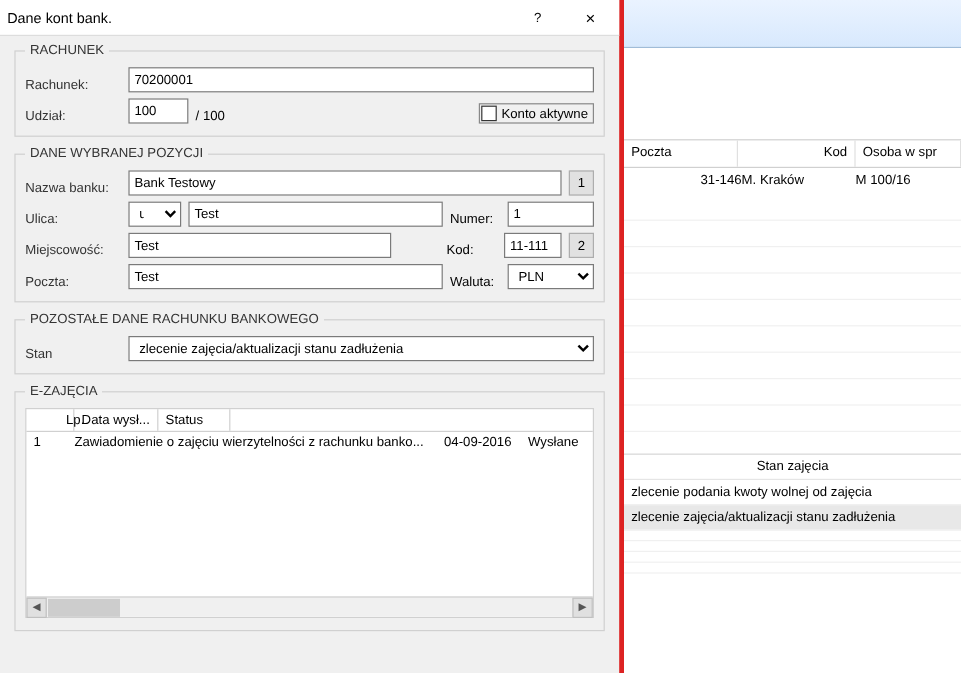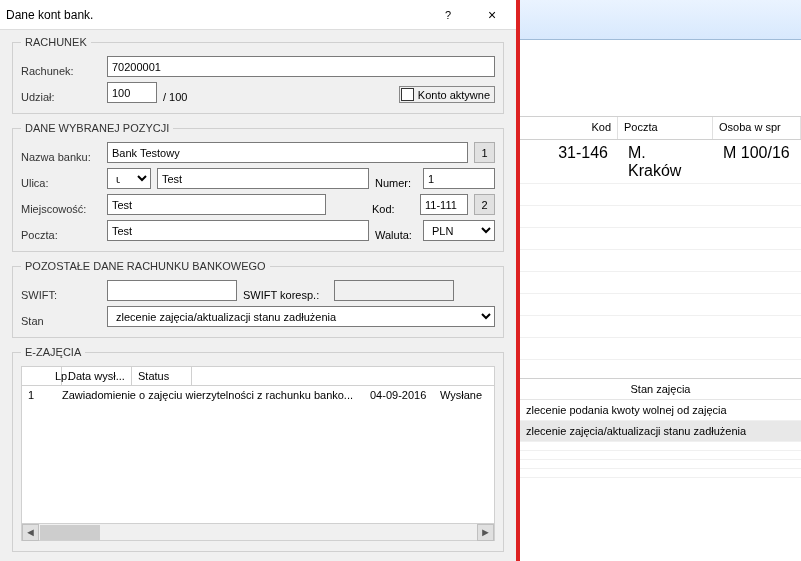--- a/index.html
+++ b/index.html
@@ -53,36 +53,36 @@
   .etable .scrollbar .track { flex:1; }
 
   .footer { display:flex; justify-content:flex-end; gap:6px; padding:8px 12px 10px 0; }
 
   
   .bg { position:absolute; left:520px; top:0; right:0; bottom:0; background:#fff; }
   .bg .topband { height:40px; background: linear-gradient(#eaf3ff,#d8e9fd); border-bottom:1px solid #a0bcd8; }
   .bg .headrow { position:absolute; left:0; top:116px; right:0; height:24px; display:flex; border-top:1px solid #d0d0d0; border-bottom:1px solid #d0d0d0; }
   .bg .headrow .hcell { padding:4px 6px; border-right:1px solid #e0e0e0; font-size:11px; }
   .bg .drow { position:absolute; left:0; top:140px; right:0; height:22px; display:flex; }
-  .bg .drow .dcell { padding:4px 10px; font-size:16px; }
+  .bg .drow .dcell { padding:4px 0; font-size:11px; }
   .bg .lines div { height:22px; border-bottom:1px solid #f0f0f0; }
 
   .bg .bottombox { position:absolute; left:0; right:0; top:378px; border-top:1px solid #d0d0d0; }
   .bg .bottombox .bhead { padding:4px 20px; border-bottom:1px solid #e5e5e5; background:#fff;text-align:center; }
   .bg .bottombox .bitem { padding:4px 6px; border-bottom:1px solid #f0f0f0; }
   .bg .bottombox .bitem.sel { background:#e8e8e8; }
 </style>
 </head>
 <body>
 
 <div class="bg">
   <div class="topband"></div>
   <div class="headrow">
+    <div class="hcell" style="width:95px;">Poczta</div>
     <div class="hcell" style="width:98px; text-align:right;">Kod</div>
-    <div class="hcell" style="width:95px;">Poczta</div>
     <div class="hcell" style="flex:1;">Osoba w spr</div>
   </div>
   <div class="drow">
     <div class="dcell" style="width:98px; text-align:right;">31-146</div>
     <div class="dcell" style="width:95px;">M. Kraków</div>
     <div class="dcell" style="flex:1;">M 100/16</div>
   </div>
   <div class="lines" style="position:absolute; left:0; right:0; top:162px; bottom:183px;">
     <div></div>
       <div></div>
@@ -170,26 +170,20 @@
         <input type="text" style="flex: 1 1 0%;" value="Test">
         <span style="width:42px;">Waluta:</span>
         <select style="width:72px;">
           <option>PLN</option>
         </select>
       </div>
     </fieldset>
 
     <fieldset class="panel">
       <legend>POZOSTAŁE DANE RACHUNKU BANKOWEGO</legend>
-      <div class="row">
-        <span class="lbl">SWIFT:</span>
-        <input type="text" style="width: 130px;" value="">
-        <span style="width:85px;">SWIFT koresp.:</span>
-        <input type="text" class="readonly" readonly="" style="width: 120px;" value="">
-      </div>
       <div class="row">
         <span class="lbl">Stan</span>
         <select style="flex:1;">
           <option>zlecenie zajęcia/aktualizacji stanu zadłużenia</option>
         </select>
       </div>
     </fieldset>
 
     <fieldset class="panel">
       <legend>E-ZAJĘCIA</legend>

